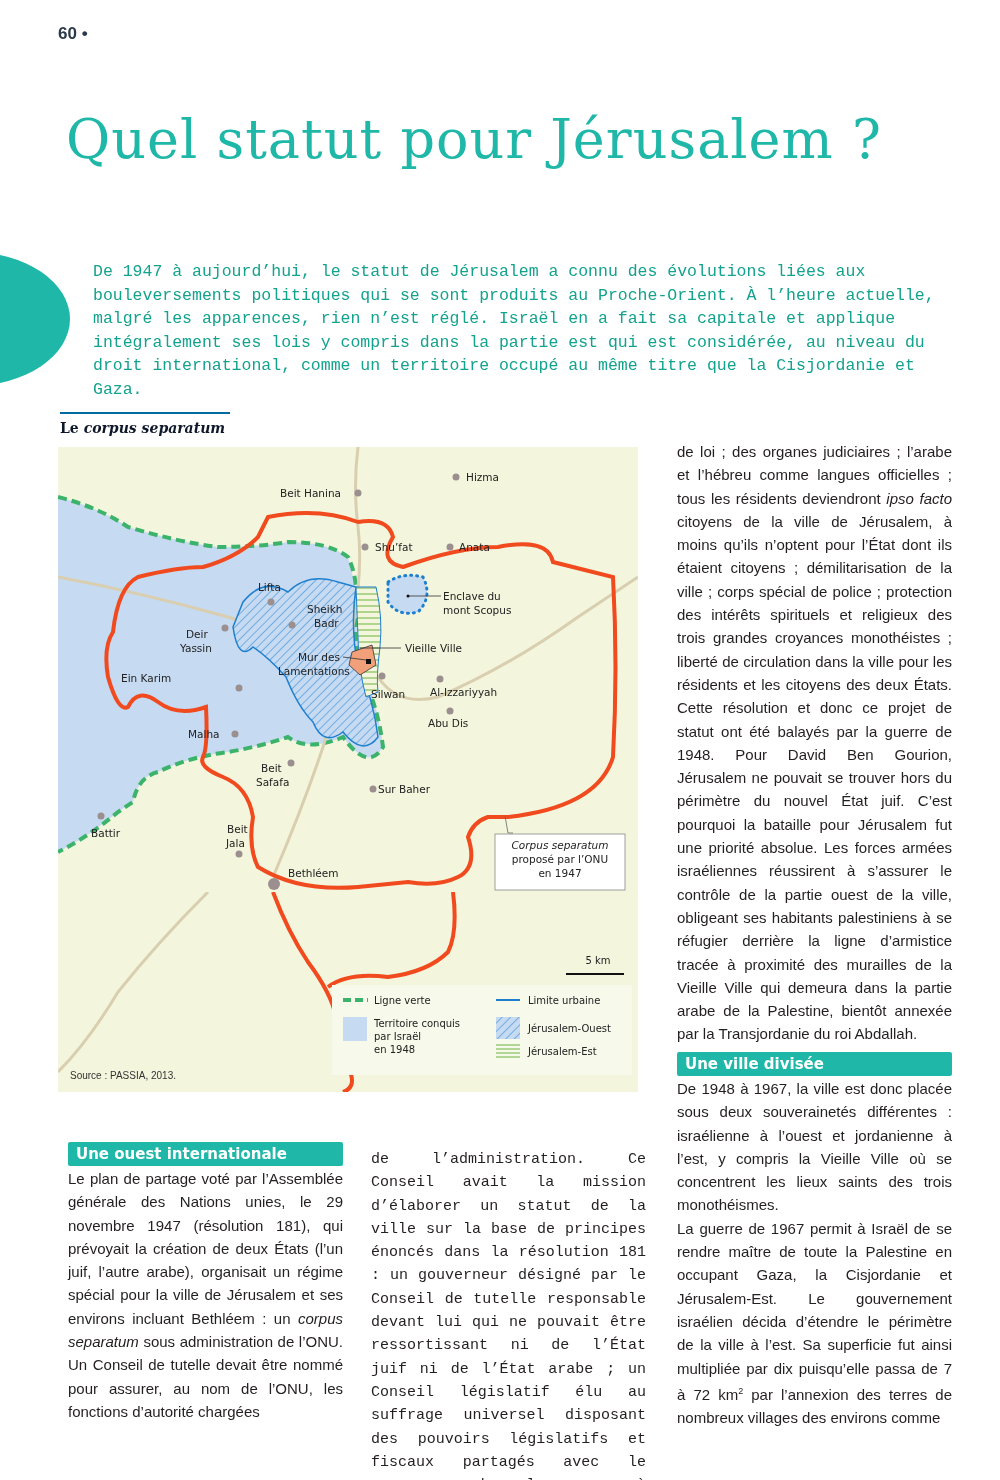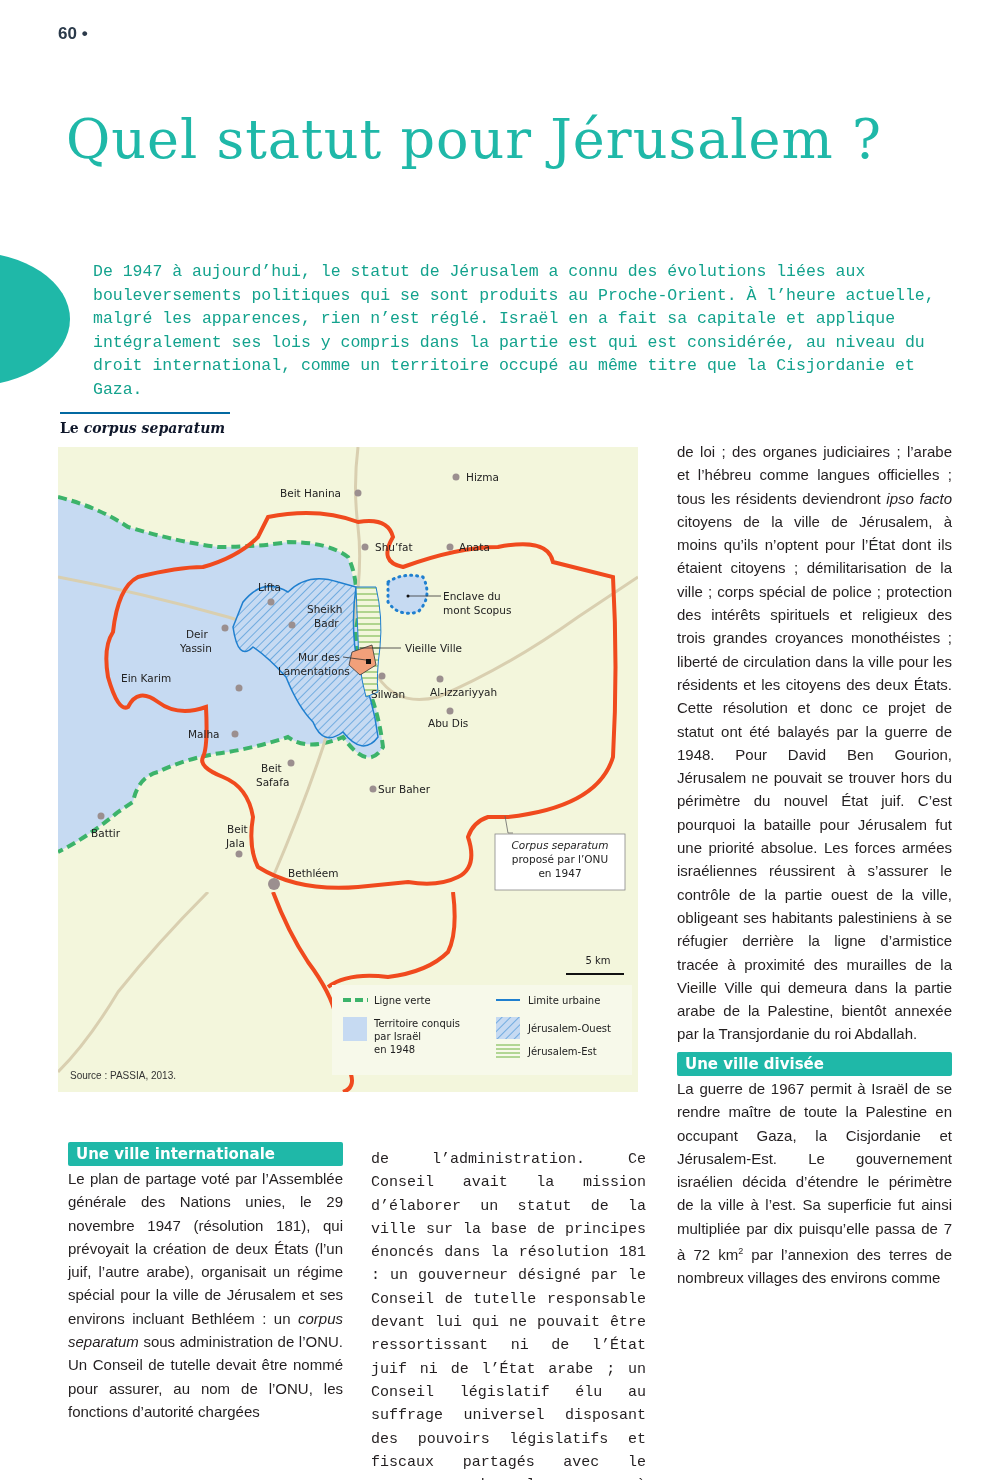--- a/index.html
+++ b/index.html
@@ -145,28 +145,29 @@
       <line x1="438" y1="153" x2="462" y2="153" stroke="#6db33f"></line>
       <line x1="438" y1="157" x2="462" y2="157" stroke="#6db33f"></line>
       <line x1="438" y1="161" x2="462" y2="161" stroke="#6db33f"></line>
       <line x1="438" y1="165" x2="462" y2="165" stroke="#6db33f"></line>
     </g>
   <text class="legend-text" x="470" y="163">Jérusalem-Est</text>
 </svg>
 <div class="map-source">Source : PASSIA, 2013.</div>
 
 <div class="col col-left">
-  <div class="sec-head">Une ville internationale</div>
+  <div class="sec-head">Une ouest internationale</div>
   <p><span>Le plan de partage voté par l’Assemblée générale des Nations unies, le 29 novembre 1947 (résolution 181), qui prévoyait la création de deux États (l’un juif, l’autre arabe), organisait un régime spécial pour la ville de Jérusalem et ses environs incluant Bethléem : un </span><i>corpus separatum</i><span> sous administration de l’ONU. Un Conseil de tutelle devait être nommé pour assurer, au nom de l’ONU, les fonctions d’autorité chargées</span></p>
 </div>
 
 <div class="col col-mid">
   <p>de l’administration. Ce Conseil avait la mission d’élaborer un statut de la ville sur la base de principes énoncés dans la résolution 181 : un gouverneur désigné par le Conseil de tutelle responsable devant lui qui ne pouvait être ressortissant ni de l’État juif ni de l’État arabe ; un Conseil législatif élu au suffrage universel disposant des pouvoirs législatifs et fiscaux partagés avec le gouverneur dans la mesure où celui-ci dispose d’un droit de veto sur les projets</p>
 </div>
 
 <div class="col col-right">
   <p><span>de loi ; des organes judiciaires ; l’arabe et l’hébreu comme langues officielles ; tous les résidents deviendront </span><i>ipso facto</i><span> citoyens de la ville de Jérusalem, à moins qu’ils n’optent pour l’État dont ils étaient citoyens ; démilitarisation de la ville ; corps spécial de police ; protection des intérêts spirituels et religieux des trois grandes croyances monothéistes ; liberté de circulation dans la ville pour les résidents et les citoyens des deux États. Cette résolution et donc ce projet de statut ont été balayés par la guerre de 1948. Pour David Ben Gourion, Jérusalem ne pouvait se trouver hors du périmètre du nouvel État juif. C’est pourquoi la bataille pour Jérusalem fut une priorité absolue. Les forces armées israéliennes réussirent à s’assurer le contrôle de la partie ouest de la ville, obligeant ses habitants palestiniens à se réfugier derrière la ligne d’armistice tracée à proximité des murailles de la Vieille Ville qui demeura dans la partie arabe de la Palestine, bientôt annexée par la Transjordanie du roi Abdallah.</span></p>
 </div>
 
 <div class="col col-right2">
   <div class="sec-head">Une ville divisée</div>
+  <p>De 1948 à 1967, la ville est donc placée sous deux souverainetés différentes : israélienne à l’ouest et jordanienne à l’est, y compris la Vieille Ville où se concentrent les lieux saints des trois monothéismes.</p>
   <p><span>La guerre de 1967 permit à Israël de se rendre maître de toute la Palestine en occupant Gaza, la Cisjordanie et Jérusalem-Est. Le gouvernement israélien décida d’étendre le périmètre de la ville à l’est. Sa superficie fut ainsi multipliée par dix puisqu’elle passa de 7 à 72 km</span><sup style="font-size:9px">2</sup><span> par l’annexion des terres de nombreux villages des environs comme</span></p>
 </div>
 
 </body></html>

